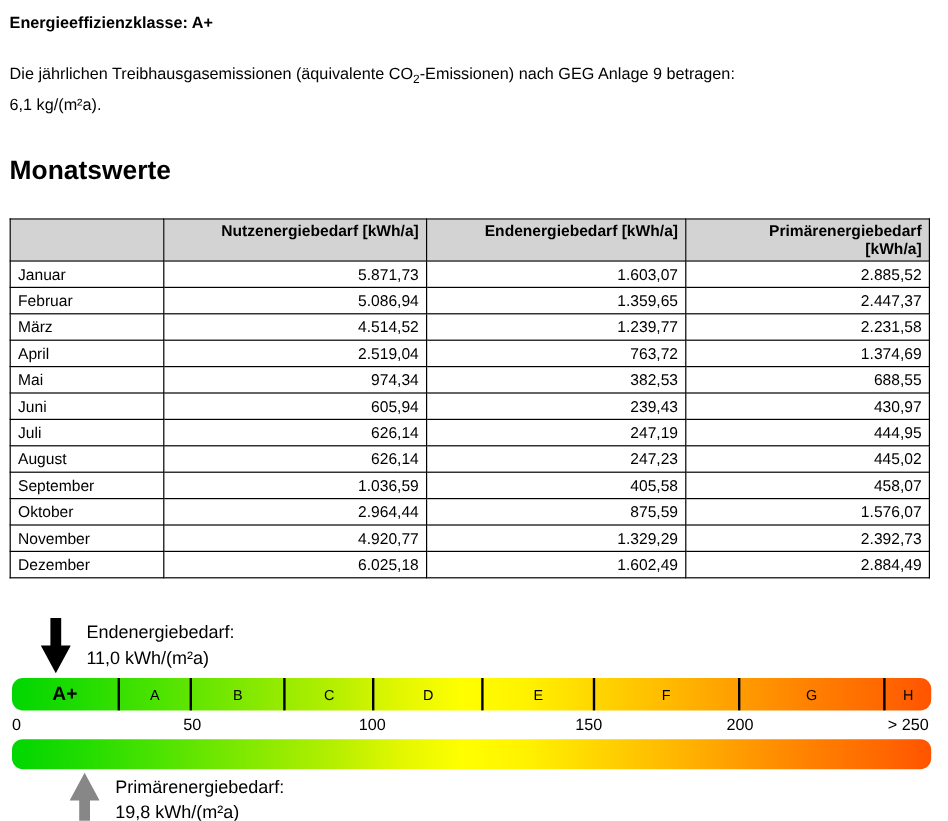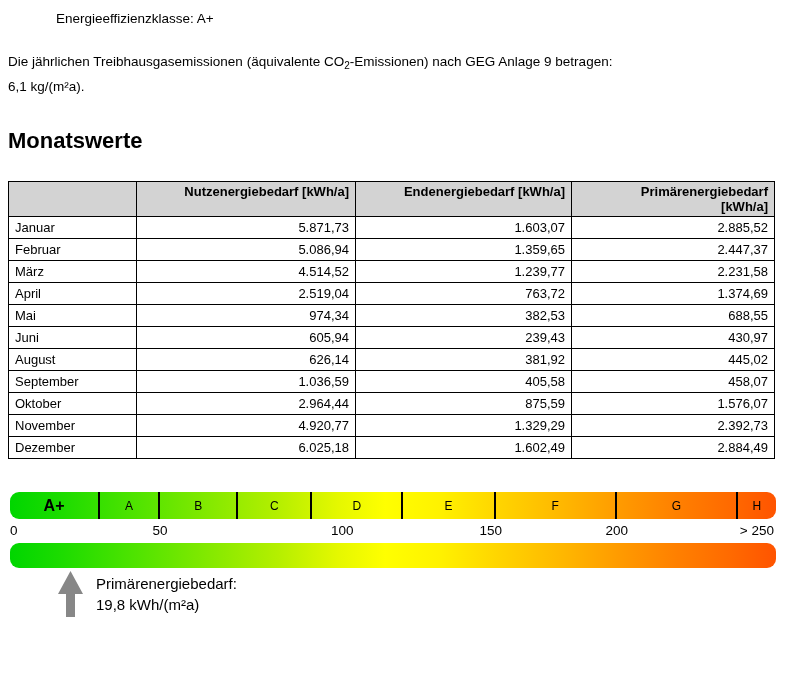--- a/index.html
+++ b/index.html
@@ -3,21 +3,21 @@
 <meta charset="utf-8">
 <style>
   * { box-sizing: border-box; margin: 0; padding: 0; }
   html, body { width: 790px; height: 684px; background: #ffffff; overflow: hidden; }
   body {
     font-family: "Liberation Sans", "DejaVu Sans", sans-serif;
     color: #000;
   }
   .page { padding: 9px 8px 0 8px; width: 790px; }
 
-  .h1 { font-size: 13.5px; font-weight: normal; margin-top: 2px; margin-left: 48px; }
+  .h1 { font-size: 13.5px; font-weight: bold; margin-top: 2px; }
   .intro { font-size: 13.5px; line-height: 21px; margin-top: 25px; }
   .intro sub { font-size: 10px; vertical-align: -3px; }
   .h2 { font-size: 22px; font-weight: bold; margin-top: 31px; }
 
   table.monats {
     border-collapse: collapse;
     table-layout: fixed;
     width: 766px;
     margin-top: 27px;
     font-size: 13px;
@@ -64,21 +64,21 @@
     display: flex; align-items: center; justify-content: center;
     font-size: 12px; color: #000;
   }
   .seg:not(:last-child) { border-right: 2px solid #000; }
   .seg.first { font-size: 16px; font-weight: bold; }
 
   .axis { position: relative; height: 24px; font-size: 13.5px; }
   .axis span { position: absolute; top: 4px; }
   .tick-0   { left: 0; }
   .tick-50  { left: 19.6%; transform: translateX(-50%); }
-  .tick-100 { left: 39.2%; transform: translateX(-50%); margin-left: 32px; }
+  .tick-100 { left: 39.2%; transform: translateX(-50%); }
   .tick-150 { left: 59.1%; transform: translateX(-50%); margin-left: 28px; }
   .tick-200 { left: 79.2%; transform: translateX(-50%); }
   .tick-max { right: 2px; }
 
   .band2 { height: 25px; }
 </style>
 </head>
 <body>
 
 <div class="page">
@@ -137,23 +137,29 @@
           <td>382,53</td>
           <td>688,55</td>
         </tr>
       <tr>
           <td class="month">Juni</td>
           <td>605,94</td>
           <td>239,43</td>
           <td>430,97</td>
         </tr>
       <tr>
+          <td class="month">Juli</td>
+          <td>626,14</td>
+          <td>247,19</td>
+          <td>444,95</td>
+        </tr>
+      <tr>
           <td class="month">August</td>
           <td>626,14</td>
-          <td>381,92</td>
+          <td>247,23</td>
           <td>445,02</td>
         </tr>
       <tr>
           <td class="month">September</td>
           <td>1.036,59</td>
           <td>405,58</td>
           <td>458,07</td>
         </tr>
       <tr>
           <td class="month">Oktober</td>
@@ -171,20 +177,29 @@
           <td class="month">Dezember</td>
           <td>6.025,18</td>
           <td>1.602,49</td>
           <td>2.884,49</td>
         </tr>
     </tbody>
   </table>
 
   <div class="scale-wrap">
 
+    <div class="pointer-row end">
+      <svg class="arrow-svg" width="25" height="46" viewBox="0 0 25 46">
+        <path d="M8 0 h9 v23 h8 L12.5 46 0 23 h8 Z" fill="#000"></path>
+      </svg>
+      <div class="pointer-label">
+        <span>Endenergiebedarf:</span><br>
+        <span>11,0 kWh/(m²a)</span>
+      </div>
+    </div>
 
     <div class="grad band">
       <span class="seg first" style="width:11.76%">A+</span>
       <span class="seg" style="width:7.84%">A</span>
       <span class="seg" style="width:10.20%">B</span>
       <span class="seg" style="width:9.67%">C</span>
       <span class="seg" style="width:11.90%">D</span>
       <span class="seg" style="width:12.03%">E</span>
       <span class="seg" style="width:15.82%">F</span>
       <span class="seg" style="width:15.82%">G</span>

